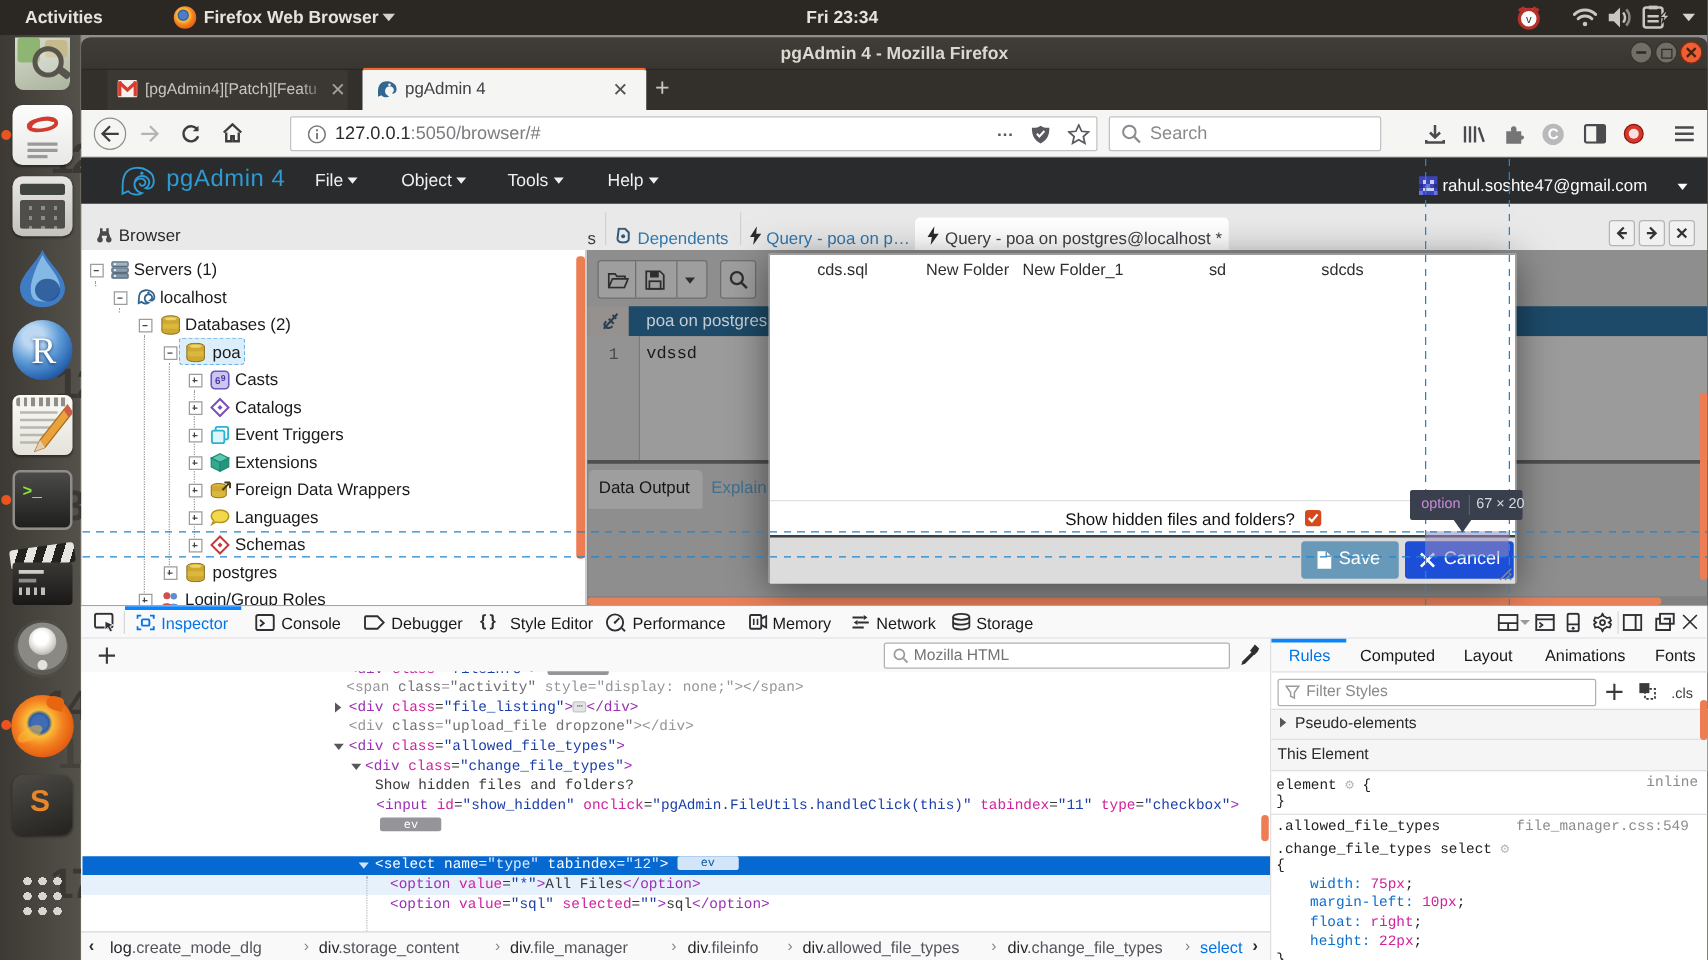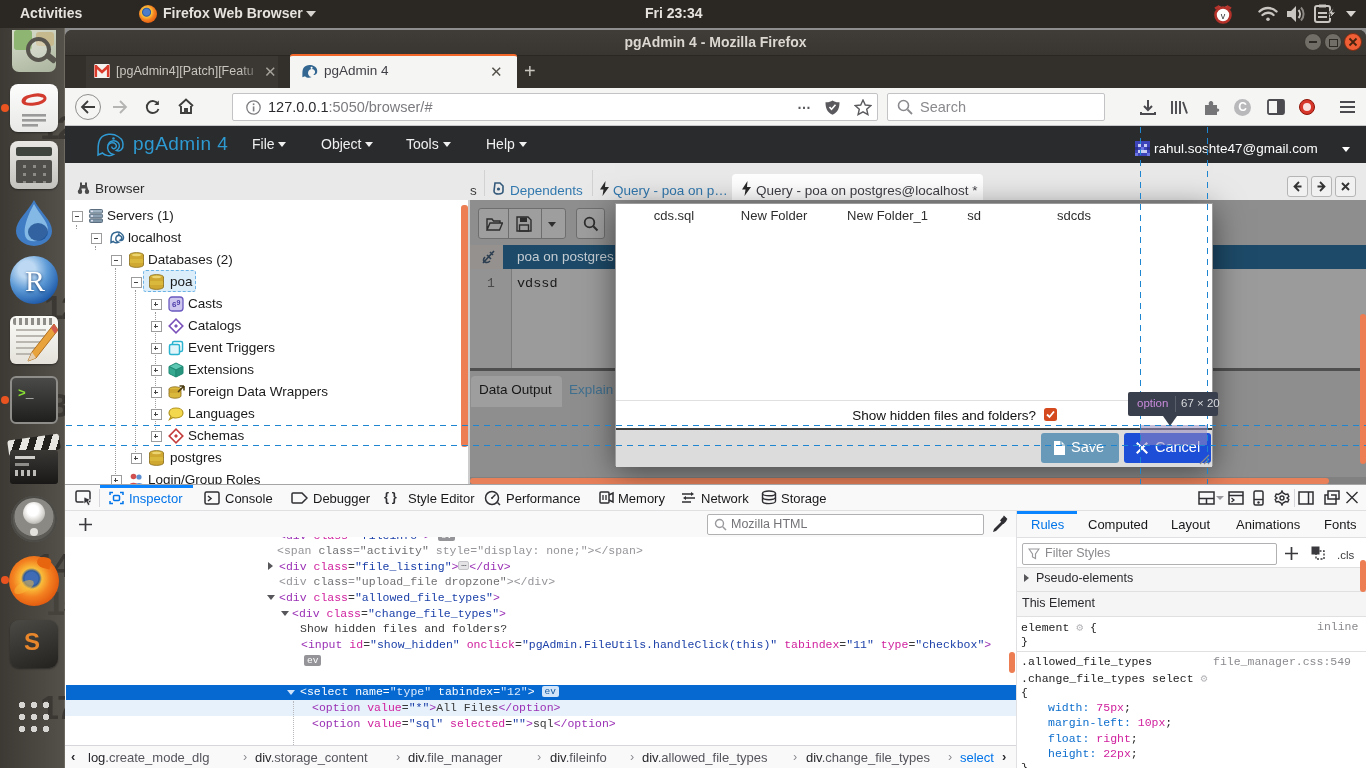--- a/index.html
+++ b/index.html
@@ -371,21 +371,21 @@
 
 <div class="a" style="left:470px;top:477px;width:896px;height:7px;background:#818181"></div>
 <div class="a" style="left:470px;top:478px;width:859px;height:6px;background:#e8805a;border-radius:3px"></div>
 
 <div class="a" style="left:1359.5px;top:314px;width:6.5px;height:150px;background:#ed7d52;border-radius:3px"></div>
 
 <div class="a" style="left:615px;top:203px;width:598px;height:263px;background:#fff;border:1px solid #9b9b9b;box-sizing:border-box;box-shadow:0 6px 30px rgba(0,0,0,.5)">
 
  <div class="a" style="left:8px;top:4px;width:100px;text-align:center;font-size:13px;color:#2e2e2e">cds.sql</div>
  <div class="a" style="left:108px;top:4px;width:100px;text-align:center;font-size:13px;color:#2e2e2e">New Folder</div>
- <div class="a" style="left:202px;top:4px;width:110px;text-align:right;font-size:13px;color:#2e2e2e">New Folder_1</div>
+ <div class="a" style="left:202px;top:4px;width:110px;text-align:left;font-size:13px;color:#2e2e2e">New Folder_1</div>
  <div class="a" style="left:308px;top:4px;width:100px;text-align:center;font-size:13px;color:#2e2e2e">sd</div>
  <div class="a" style="left:408px;top:4px;width:100px;text-align:center;font-size:13px;color:#2e2e2e">sdcds</div>
 
  <div class="a" style="left:0;top:196px;width:596px;height:28px;border-top:1px solid #e0e0e0">
    <div class="a" style="left:0px;top:7px;width:420px;text-align:right;font-size:13.5px;color:#111">Show hidden files and folders?</div>
    <div class="a" style="left:428px;top:7px;width:13px;height:13px;background:#d44a1e;border-radius:2.5px">
         <svg width="13" height="13" viewBox="0 0 13 13">
           <path d="M3 6.5 L5.5 9 L10 3.5" stroke="#fff" stroke-width="1.8" fill="none"></path>
         </svg>
       </div>
@@ -689,21 +689,21 @@
 <div class="a" style="left:1171px;top:517px;font-size:13px;color:#18181a">Layout</div>
 <div class="a" style="left:1236px;top:517px;font-size:13px;color:#18181a">Animations</div>
 <div class="a" style="left:1324px;top:517px;font-size:13px;color:#18181a">Fonts</div>
 <div class="a" style="left:1016px;top:511px;width:1px;height:257px;background:#e0e0e2"></div>
 
 <style>
 .mk{position:absolute;left:65px;width:951px;height:15.7px;font-family:"Liberation Mono",monospace;font-size:11.5px;line-height:15.7px;white-space:pre;color:#393939}
 .tg{color:#9a30b5}.an{color:#d0219e}.av{color:#1a3fa8}.dim,.dim *{color:#95959a}
 .arr{position:absolute;width:0;height:0;border-left:4.5px solid transparent;border-right:4.5px solid transparent;border-top:5.5px solid #57575b}
 .arrc{position:absolute;width:0;height:0;border-top:4.5px solid transparent;border-bottom:4.5px solid transparent;border-left:5.5px solid #57575b}
-.badge{display:inline-block;background:#949499;color:#fff;font-size:9.5px;line-height:11px;padding:0 3px;border-radius:2px;vertical-align:1px}
+.badge{display:inline-block;background:#949499;color:#fff;font-size:9.5px;line-height:11px;padding:0 19px;border-radius:2px;vertical-align:1px}
 </style>
 <div class="a" style="left:65px;top:537px;width:951px;height:208px;background:#fff;overflow:hidden">
   <div class="mk" style="top:-9px;left:0"><span style="position:absolute;left:214px"><span class="tg">&lt;div</span> <span class="an">class</span>=<span class="av">"fileinfo"</span><span class="tg">&gt;</span> <span class="badge">ev</span></span></div>
   <div class="mk dim" style="top:6px;left:0"><span style="position:absolute;left:212px">&lt;span <span style="color:#707074">class</span>=<span style="color:#707074">"activity"</span> style=<span style="color:#95959a">"display: none;"</span>&gt;&lt;/span&gt;</span></div>
   <div class="arrc" style="left:203px;top:25px"></div>
   <div class="mk" style="top:21.5px;left:0"><span style="position:absolute;left:214px"><span class="tg">&lt;div</span> <span class="an">class</span>=<span class="av">"file_listing"</span><span class="tg">&gt;</span><span style="display:inline-block;background:#e4e4e7;border:1px solid #c5c5c9;border-radius:2px;font-size:8px;line-height:7px;padding:0 2px;vertical-align:2px;color:#58585c">⋯</span><span class="tg">&lt;/div&gt;</span></span></div>
   <div class="mk dim" style="top:37.2px;left:0"><span style="position:absolute;left:214px">&lt;div <span style="color:#707074">class</span>=<span style="color:#707074">"upload_file dropzone"</span>&gt;&lt;/div&gt;</span></div>
   <div class="arr" style="left:202px;top:58px"></div>
   <div class="mk" style="top:52.9px;left:0"><span style="position:absolute;left:214px"><span class="tg">&lt;div</span> <span class="an">class</span>=<span class="av">"allowed_file_types"</span><span class="tg">&gt;</span></span></div>
   <div class="arr" style="left:216px;top:74px"></div>

